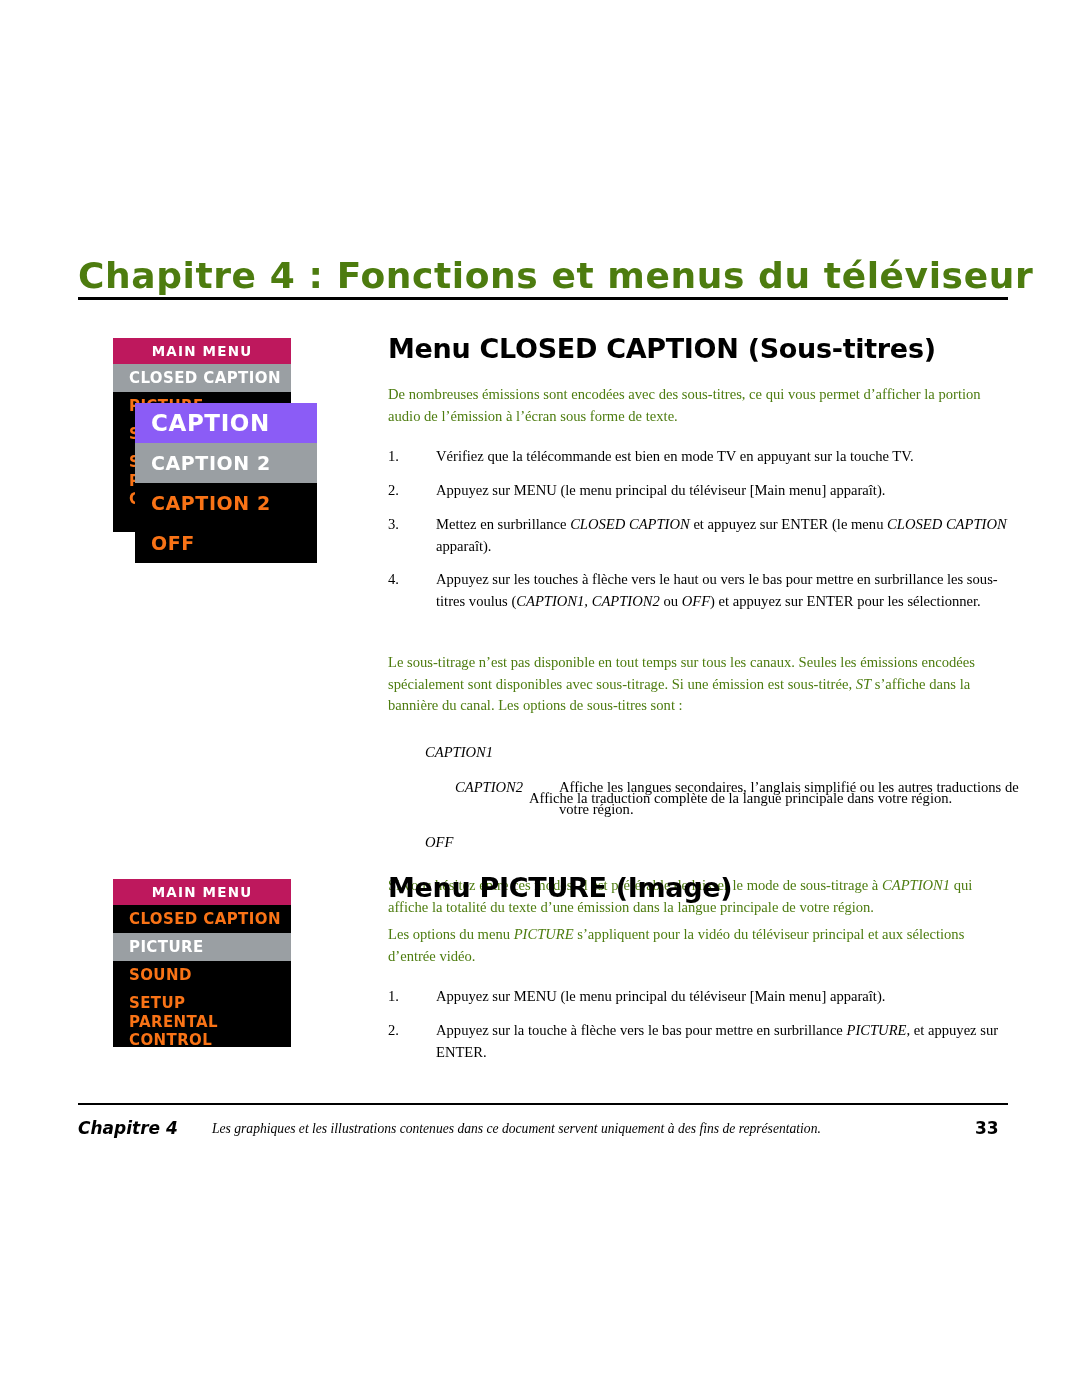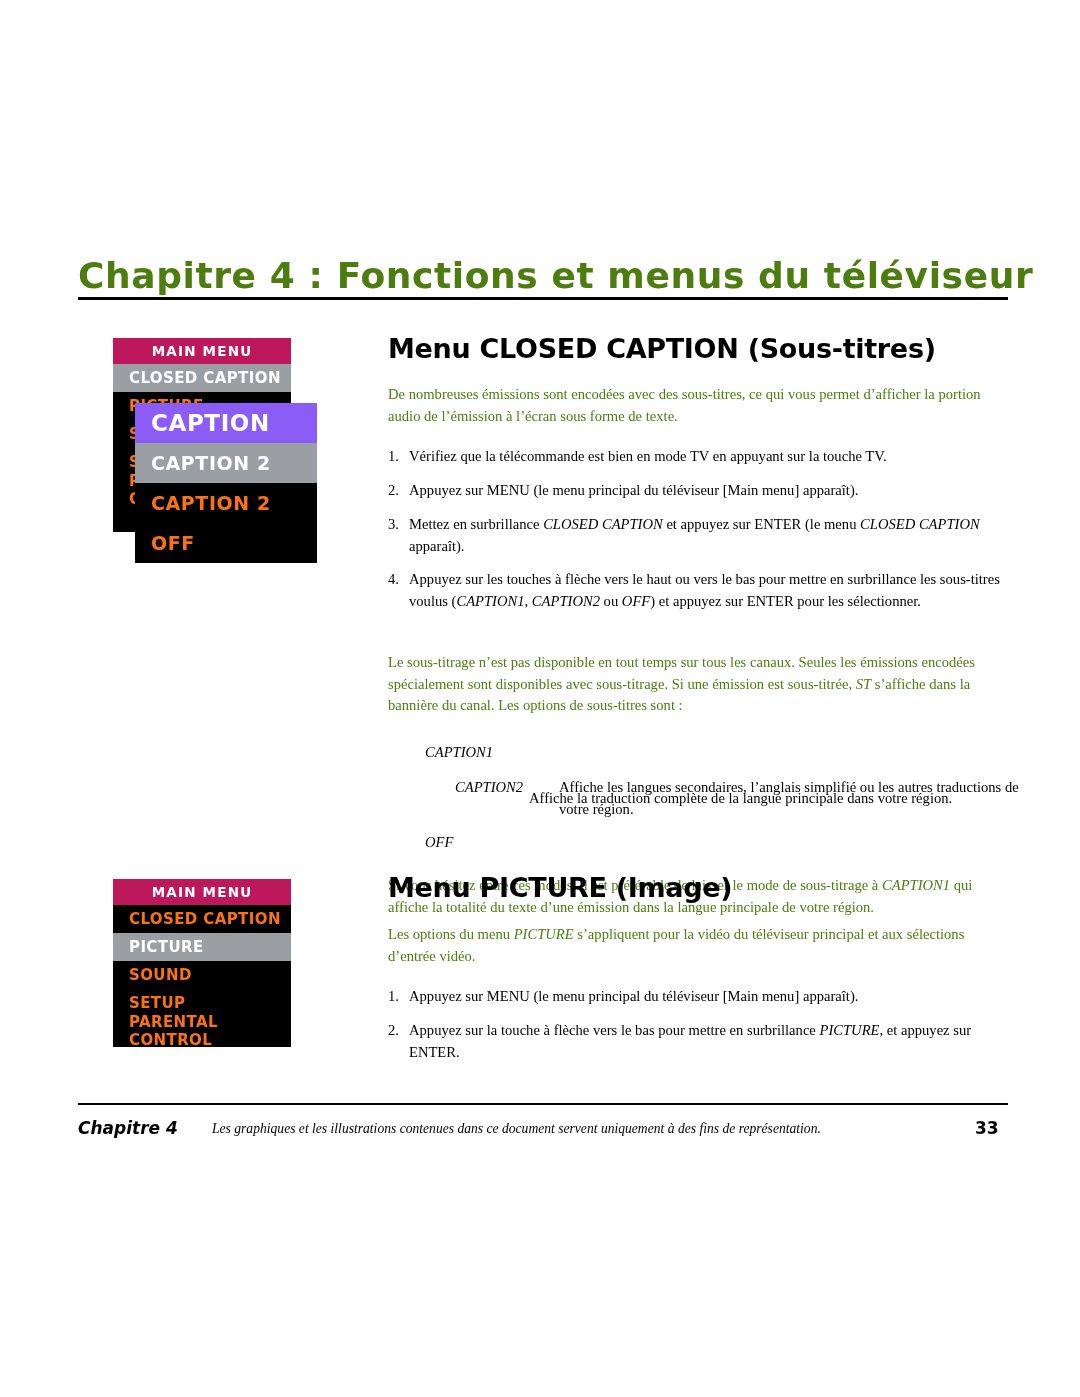--- a/index.html
+++ b/index.html
@@ -67,21 +67,21 @@
     line-height: 21.5px;
   }
   .num-item .num {
     position: absolute;
     left: 0;
     top: 0;
     width: 26px;
   }
   .num-item .txt {
     display: block;
-    margin-left: 21px;
+    margin-left: 48px;
   }
   .deflist-item {
     position: absolute;
     font-family: "Liberation Serif", serif;
     font-size: 14.6px;
     line-height: 21.5px;
   }
   .deflist-item .term {
     position: absolute;
     left: 0;

